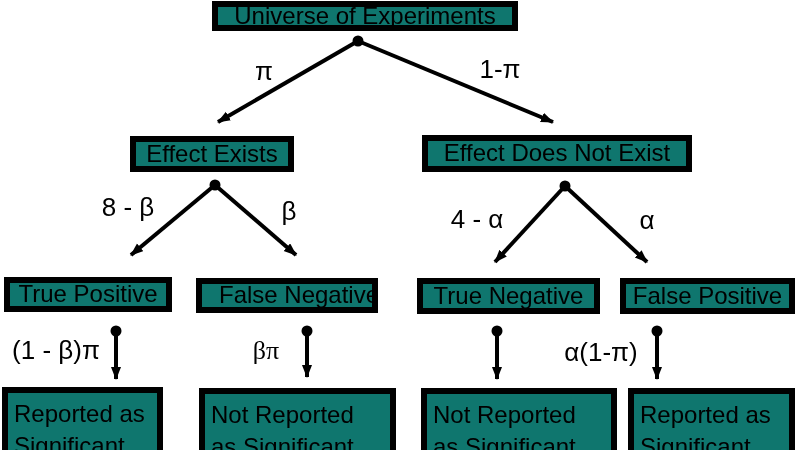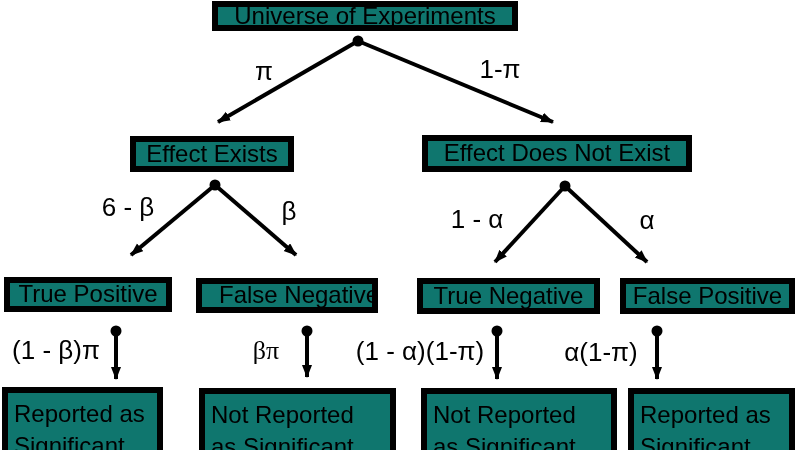--- a/index.html
+++ b/index.html
@@ -91,22 +91,21 @@
 Significant</div>
   <div class="node multiline" style="left:199px; top:388px; width:197px; height:70px;">Not Reported
 as Significant</div>
   <div class="node multiline" style="left:421px; top:388px; width:196px; height:70px;">Not Reported
 as Significant</div>
   <div class="node multiline" style="left:628px; top:388px; width:167px; height:70px;">Reported as
 Significant</div>
 
   <div class="elabel" style="left:264px; top:71px;">π</div>
   <div class="elabel" style="left:500px; top:69px;">1-π</div>
-  <div class="elabel" style="left:128px; top:207px;">6 - β</div>
+  <div class="elabel" style="left:128px; top:207px;">8 - β</div>
   <div class="elabel" style="left:289px; top:211px;">β</div>
-  <div class="elabel" style="left:477px; top:219px;">1 - α</div>
+  <div class="elabel" style="left:477px; top:219px;">4 - α</div>
   <div class="elabel" style="left:647px; top:220px;">α</div>
   <div class="elabel" style="left:56px;  top:350px;">(1 - β)π</div>
   <div class="elabel" style="left:266px; top:351px;font-family:Liberation Serif, serif;">βπ</div>
-  <div class="elabel" style="left:420px; top:351px;">(1 - α)(1-π)</div>
   <div class="elabel" style="left:601px; top:352px;">α(1-π)</div>
 
 </div>
 
 </body></html>

